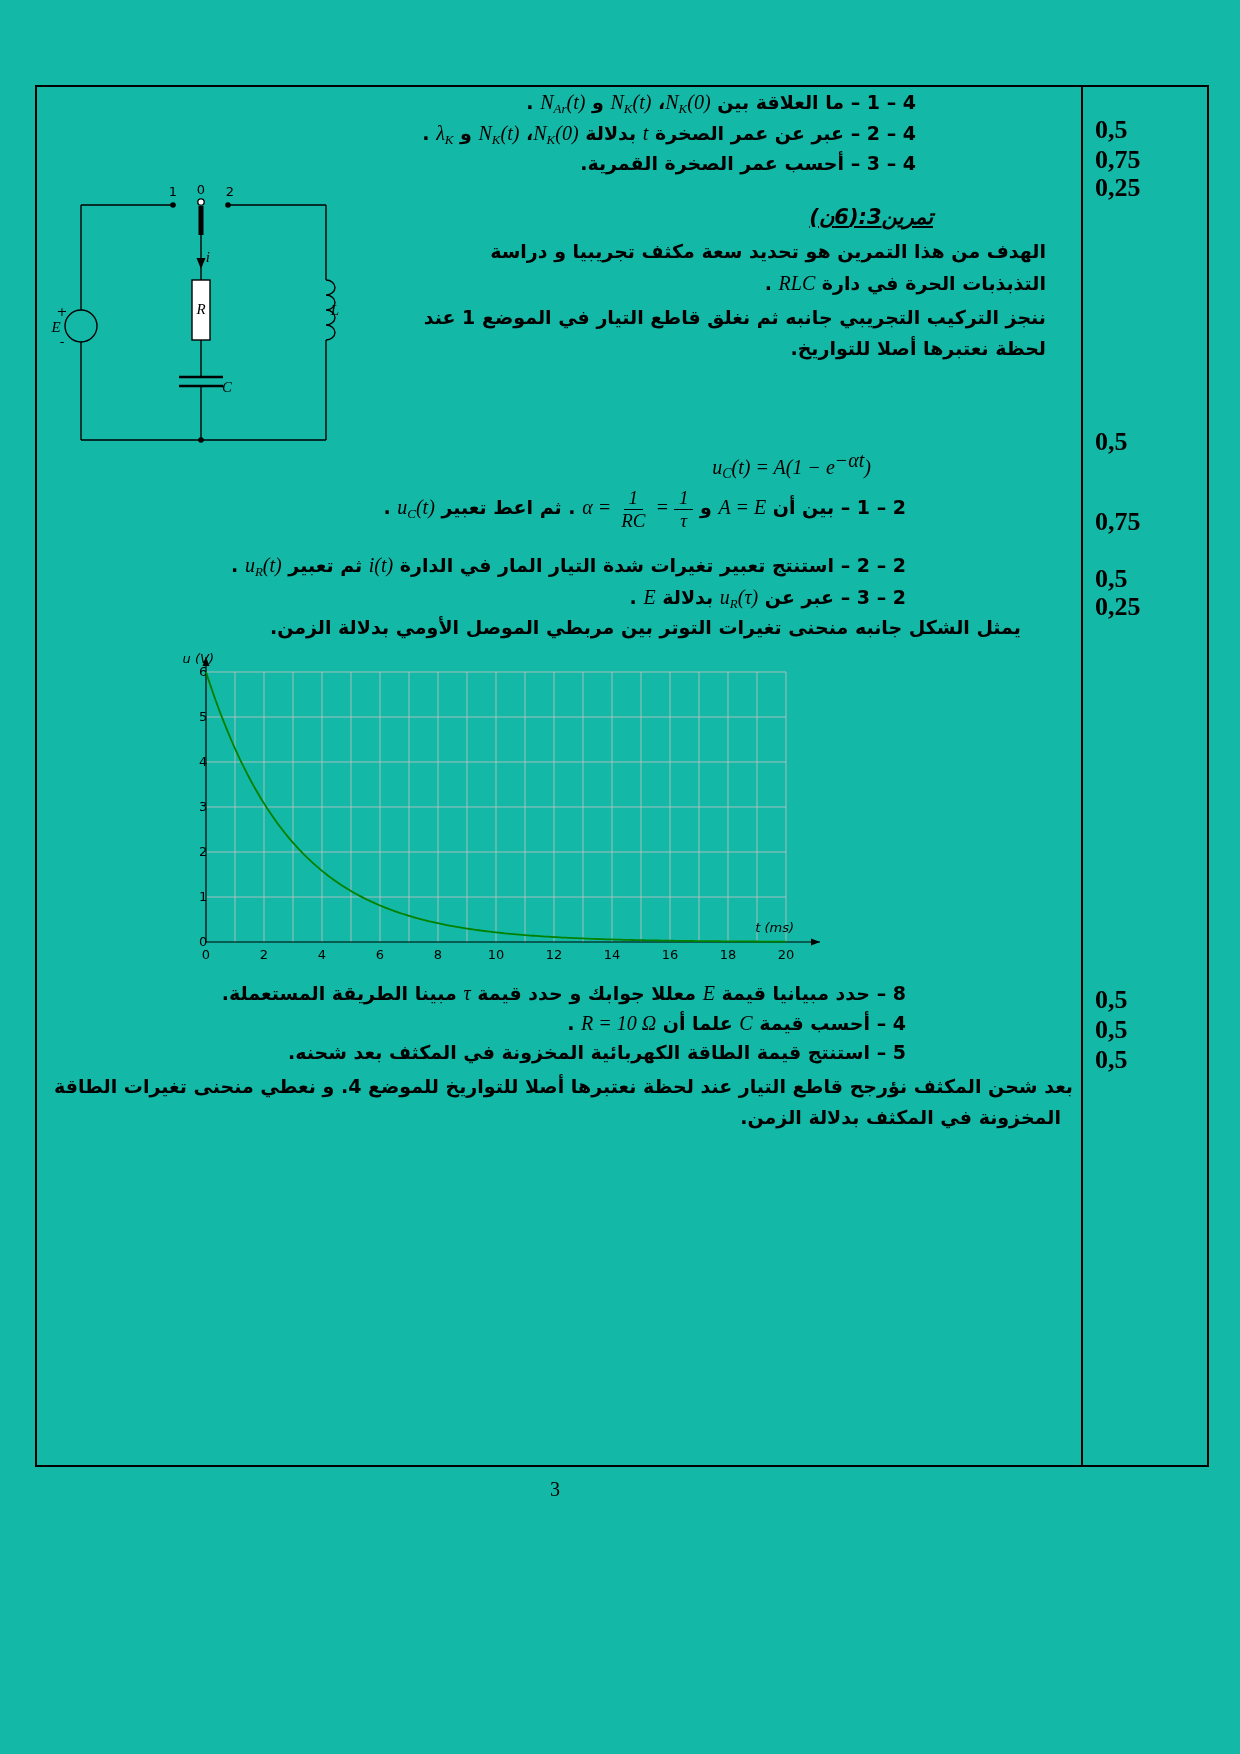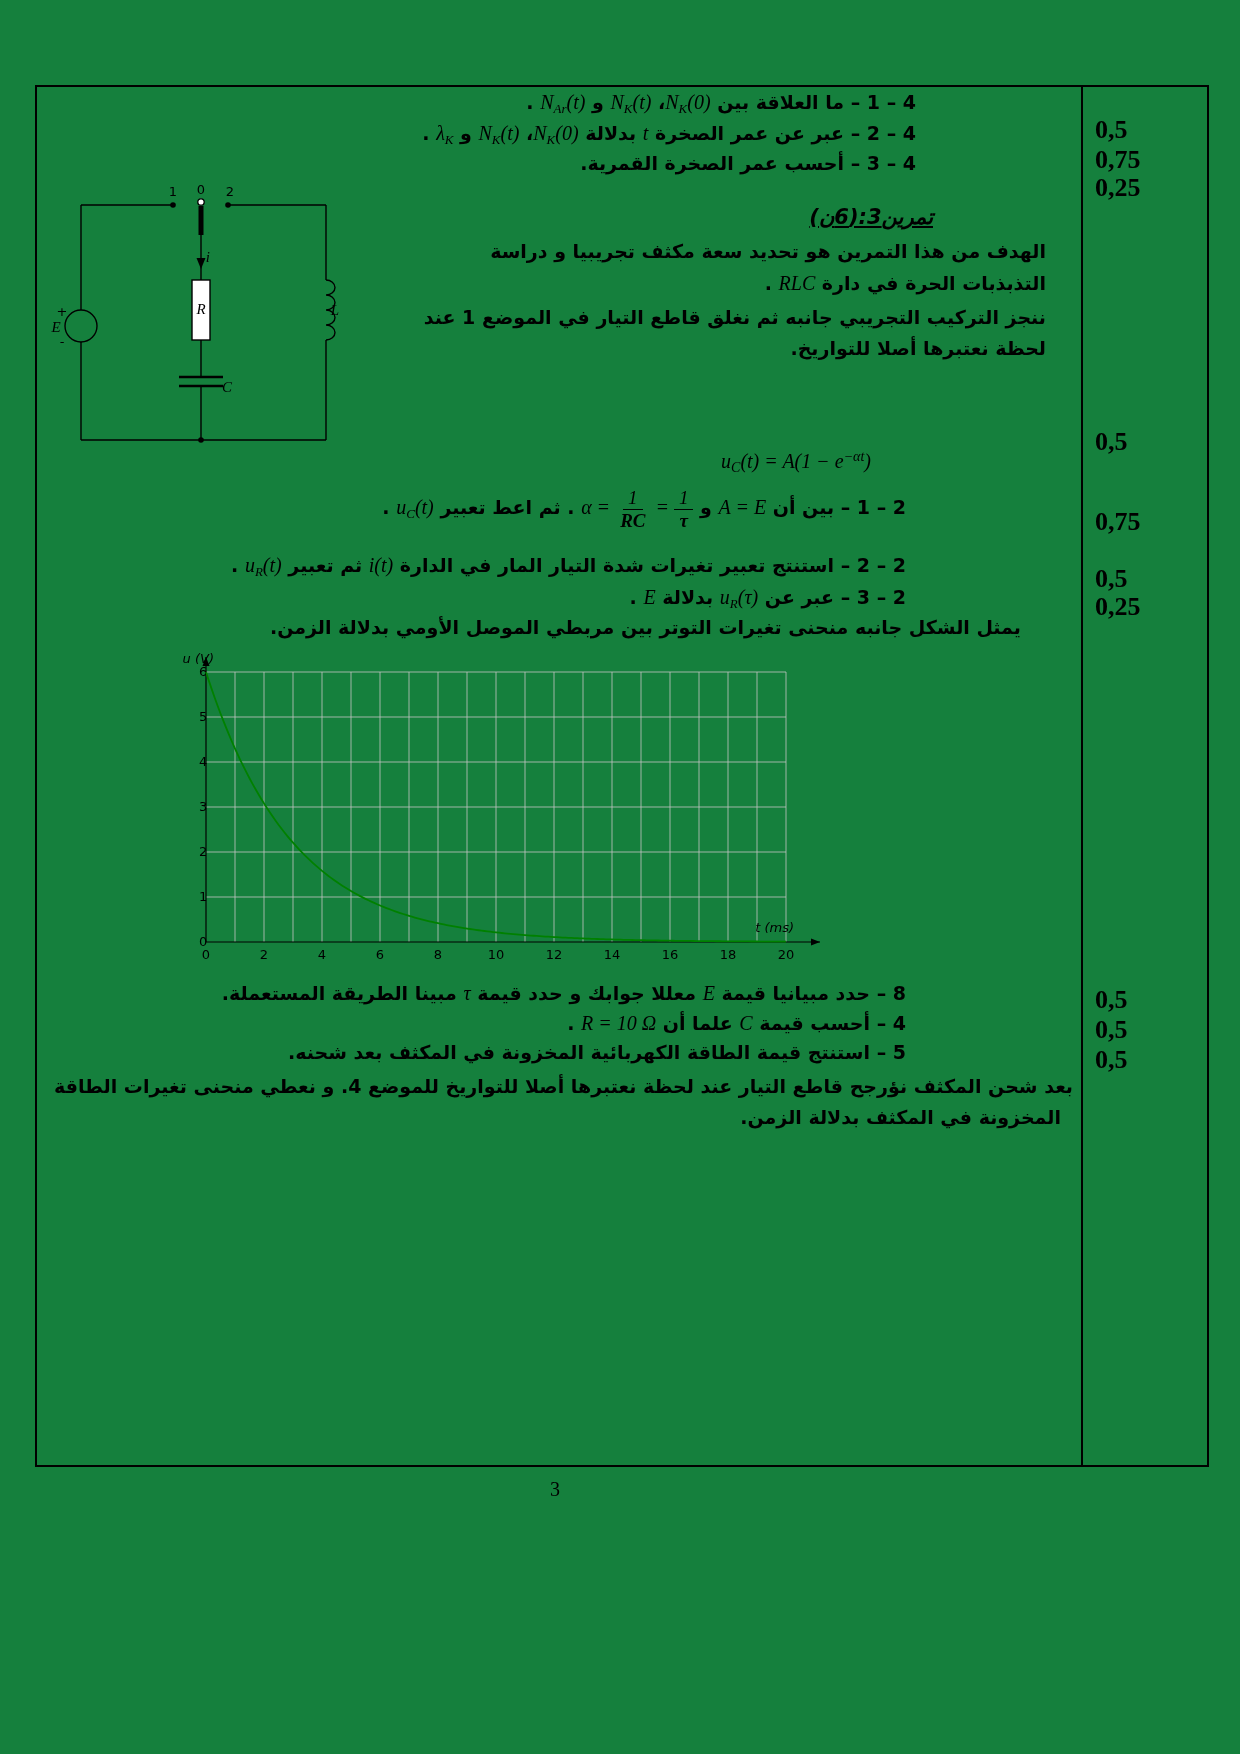--- a/index.html
+++ b/index.html
@@ -1,33 +1,33 @@
 <!DOCTYPE html>
 <html lang="ar"><head>
 <meta charset="utf-8">
 <style>
   html,body{margin:0;padding:0;}
   body{width:1240px;height:1754px;background:#fff;color:#000;font-family:"DejaVu Sans",sans-serif;}
-  .page{position:relative;width:1240px;height:1754px;background:#15803d;overflow:hidden;}
+  .page{position:relative;width:1240px;height:1754px;background:#14b8a6;overflow:hidden;}
   .frame{position:absolute;left:35px;top:85px;width:1170px;height:1378px;border:2px solid #000;display:flex;}
   .content{position:relative;flex:1 1 auto;direction:rtl;}
   .marks-col{position:relative;flex:0 0 124px;width:124px;border-left:2px solid #000;}
   .mark{position:absolute;left:12px;font-family:"Liberation Serif",serif;font-weight:bold;font-size:26px;white-space:nowrap;}
   .tline{position:absolute;font-weight:bold;font-size:19px;line-height:1.35;white-space:nowrap;}
   .ex-title{position:absolute;font-weight:bold;font-style:italic;font-size:21px;text-decoration:underline;white-space:nowrap;}
   .seg-a{font-weight:bold;}
   .math-run{direction:ltr;unicode-bidi:isolate;font-family:"Liberation Serif",serif;font-style:italic;font-weight:normal;font-size:20px;}
   .math-run sub{font-size:13px;font-style:italic;vertical-align:-4px;}
   .math-run sup{font-size:13px;font-style:italic;vertical-align:7px;}
   .frac{display:inline-flex;flex-direction:column;align-items:center;vertical-align:middle;line-height:1.15;font-size:19px;}
   .frac .fnum{padding:0 5px;border-bottom:1.3px solid #000;}
-  .frac .fden{padding:0 5px;font-weight:bold;}
+  .frac .fden{padding:0 5px;}
   .formula{position:absolute;direction:ltr;font-family:"Liberation Serif",serif;font-style:italic;font-size:21px;white-space:nowrap;}
   .formula sub{font-size:14px;font-style:italic;vertical-align:-4px;}
-  .formula sup{font-size:14px;font-style:italic;vertical-align:7px;}
+  .formula sup{font-size:20px;font-style:italic;vertical-align:7px;}
   .chart-wrap{position:absolute;}
   .circuit{position:absolute;}
   .tick{font-family:"DejaVu Sans",sans-serif;font-size:13px;fill:#000;}
   .axis-label{font-family:"DejaVu Sans",sans-serif;font-size:13px;font-style:italic;fill:#000;}
   .ckt-num{font-family:"DejaVu Sans",sans-serif;font-size:13px;fill:#000;}
   .ckt-ital{font-family:"Liberation Serif",serif;font-style:italic;font-size:15px;fill:#000;}
   .page-number{position:absolute;top:1478px;left:550px;font-family:"Liberation Serif",serif;font-size:20px;}
 </style>
 </head>
 <body>

